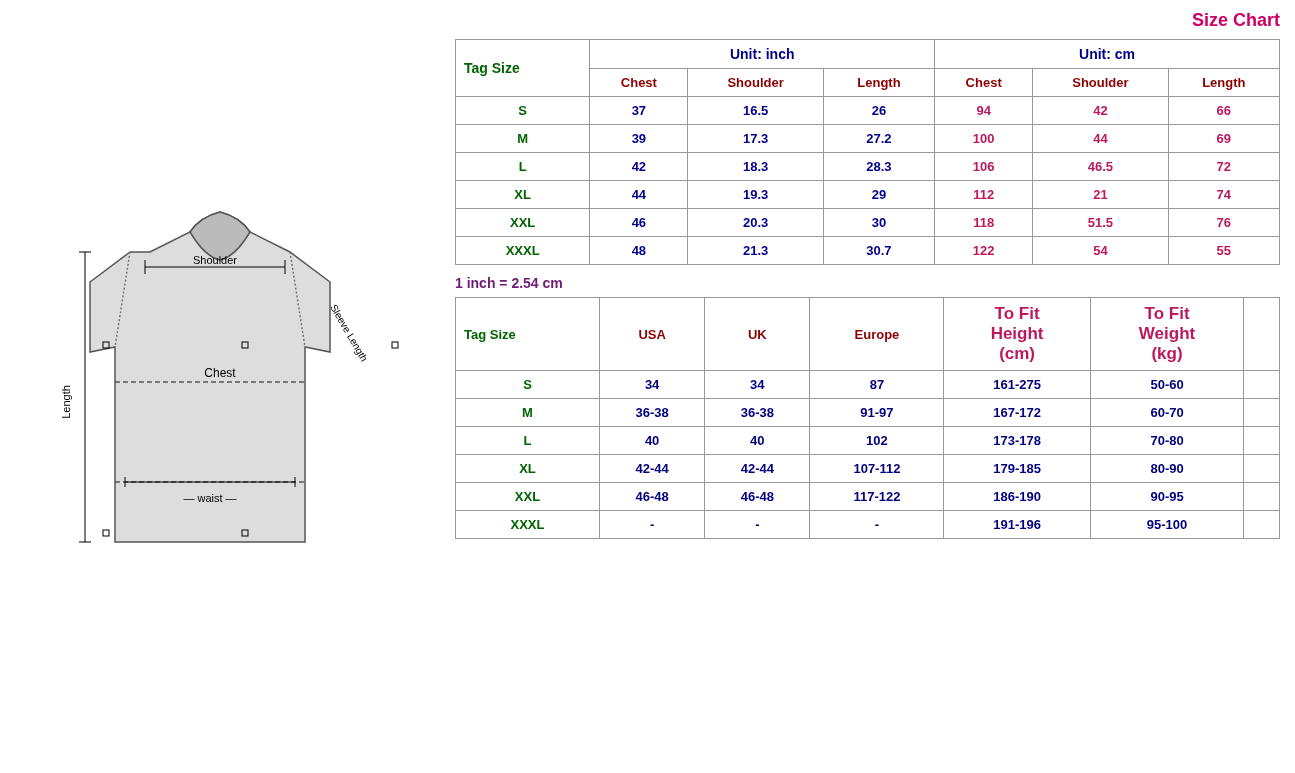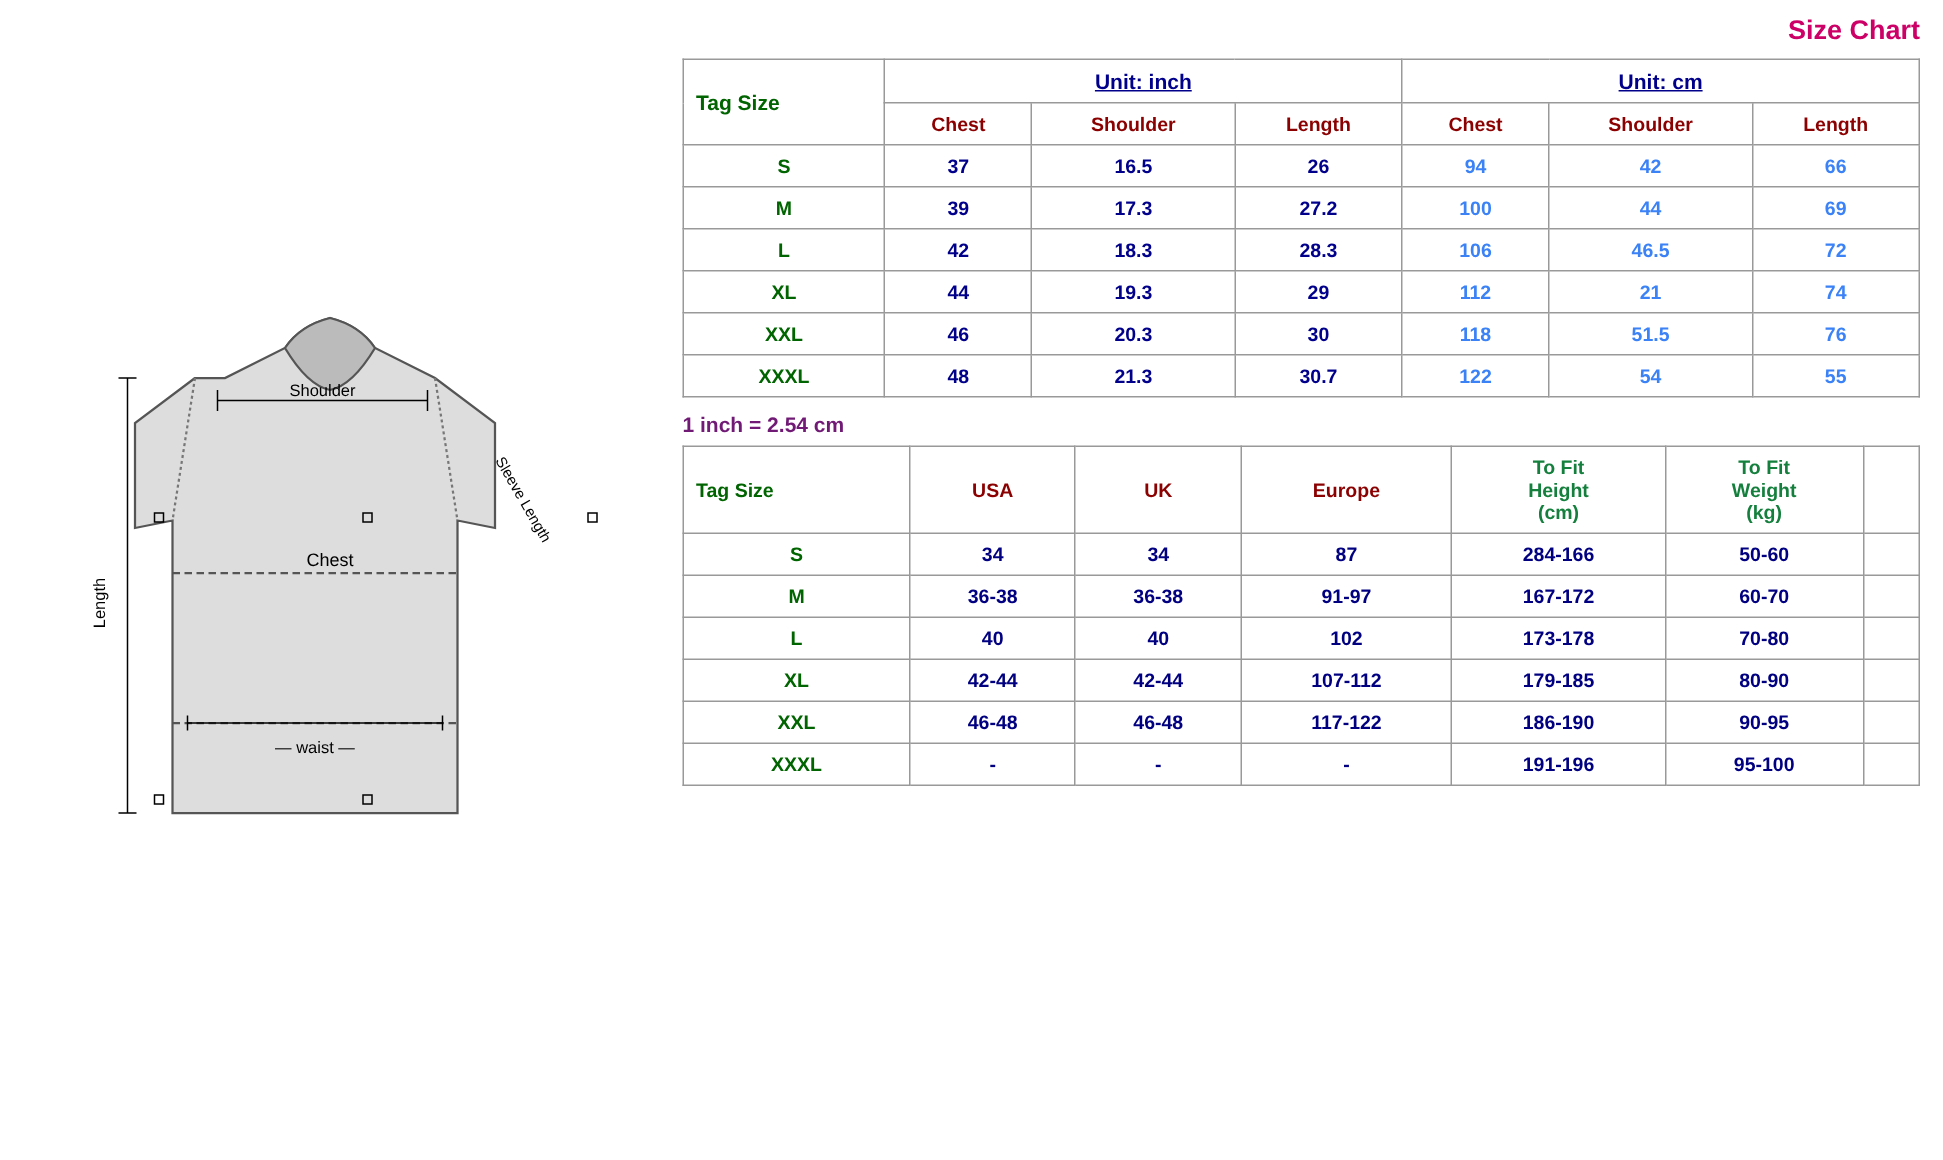--- a/index.html
+++ b/index.html
@@ -50,21 +50,20 @@
     th, td {
       padding: 6px 8px;
       text-align: center;
     }
 
     .unit-header {
       background: #fff;
       color: #00008b;
       font-weight: bold;
       font-size: 14px;
-      text-decoration: underline;
     }
 
     .col-header {
       color: #8b0000;
       font-weight: bold;
       font-size: 13px;
       background: #fff;
     }
 
     .tag-size-header {
@@ -81,21 +80,21 @@
       text-align: center;
     }
 
     .inch-val {
       color: #00008b;
       font-weight: bold;
       margin-top: 36px;
     }
 
     .cm-val {
-      color: #3b82f6;
+      color: #be185d;
       font-weight: bold;
     }
 
     .conversion-note {
       font-size: 14px;
       font-weight: bold;
       color: #701a75;
       margin: 6px 0;
     }
 
@@ -117,23 +116,23 @@
       color: #8b0000;
       font-weight: bold;
     }
 
     .conv-val {
       color: #000080;
       font-weight: bold;
     }
 
     .tofit-header {
-      color: #15803d;
-      font-weight: bold;
-      font-size: 13px;
+      color: #be185d;
+      font-weight: bold;
+      font-size: 17px;
     }
   </style>
 </head>
 <body>
 
 <div class="left-panel">
   <svg viewBox="0 0 370 470" width="370" height="470" xmlns="http://www.w3.org/2000/svg" style="font-family: Arial, sans-serif;">
 
     <g fill="none" stroke="#555" stroke-width="1.5">
 
@@ -269,21 +268,21 @@
         <th class="tofit-header">To Fit<br>Weight<br>(kg)</th>
         <th></th>
       </tr>
     </thead>
     <tbody id="conversion-body">
     <tr>
     <td class="tag-size-cell">S</td>
     <td class="conv-val">34</td>
     <td class="conv-val">34</td>
     <td class="conv-val">87</td>
-    <td class="conv-val">284-166</td>
+    <td class="conv-val">161-275</td>
     <td class="conv-val">50-60</td>
     <td></td>
   </tr>
         <tr>
     <td class="tag-size-cell">M</td>
     <td class="conv-val">36-38</td>
     <td class="conv-val">36-38</td>
     <td class="conv-val">91-97</td>
     <td class="conv-val">167-172</td>
     <td class="conv-val">60-70</td>

